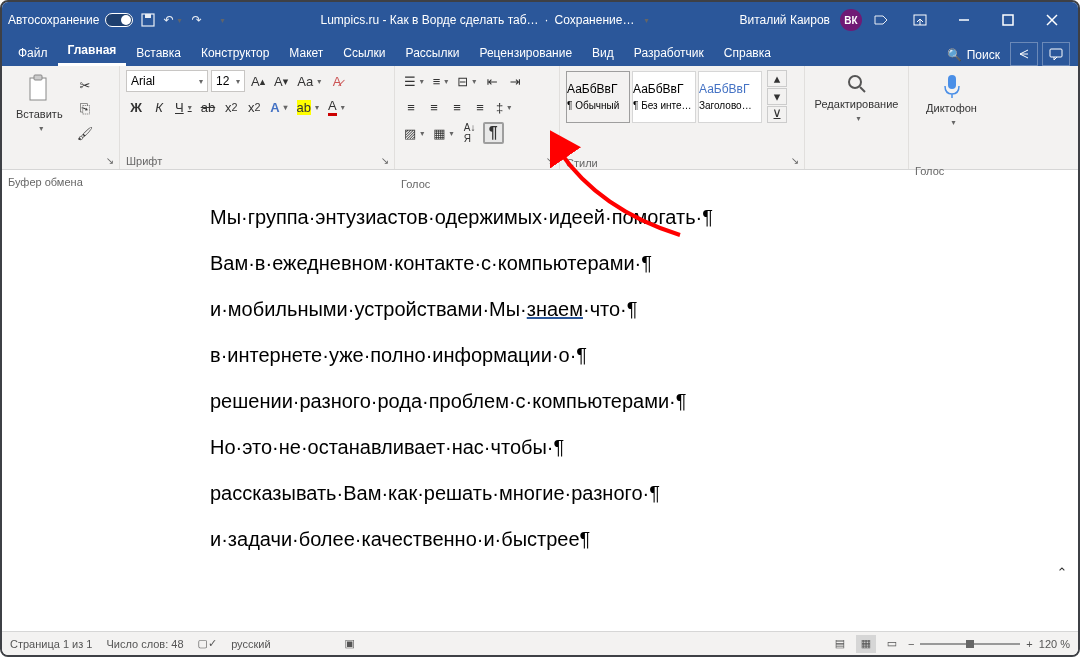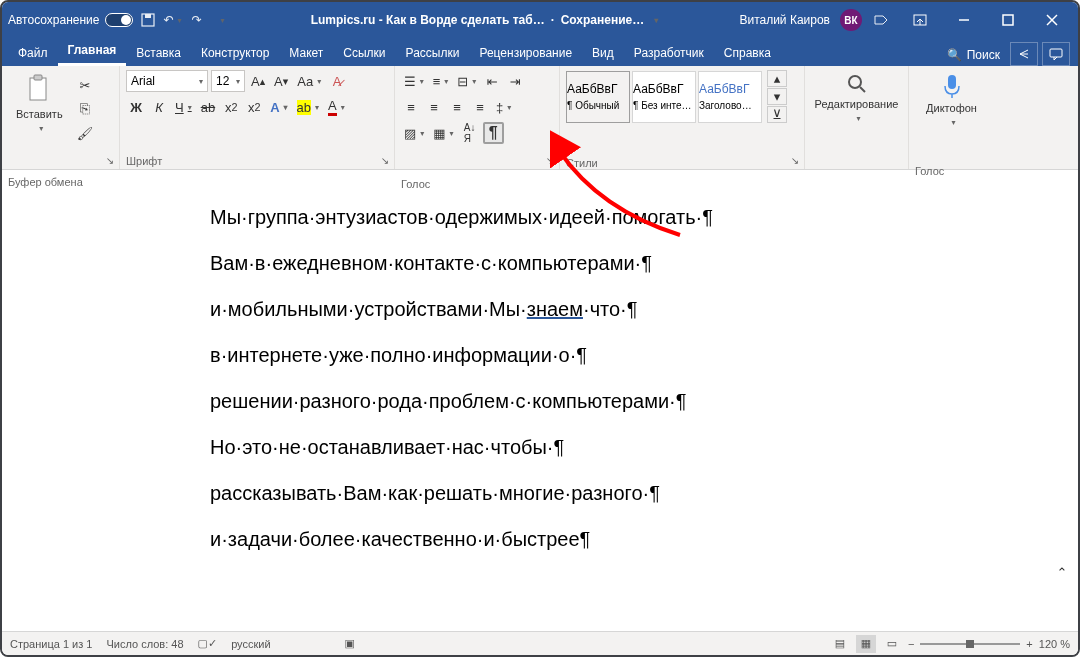--- a/index.html
+++ b/index.html
@@ -4,21 +4,21 @@
 <style>
 * { margin: 0; padding: 0; box-sizing: border-box; font-family: 'Segoe UI', Tahoma, sans-serif; }
 body { background: #fff; width: 1080px; height: 657px; border: 2px solid #3e4045; border-radius: 8px; overflow: hidden; position: relative; }
 
 .titlebar { background: #2b579a; height: 36px; display: flex; align-items: center; color: #fff; font-size: 12px; padding: 0 6px; }
 .titlebar .left { display: flex; align-items: center; gap: 6px; }
 .titlebar .autosave { display: flex; gap: 6px; }
 .toggle { width: 28px; height: 14px; background: #1e3f6e; border: 1px solid #fff; border-radius: 8px; position: relative; }
 .toggle::after { content: ''; position: absolute; width: 10px; height: 10px; background: #fff; border-radius: 50%; top: 1px; right: 1px; }
 .qat-icon { width: 18px; height: 18px; display: flex; align-items: center; justify-content: center; opacity: 0.9; }
-.titlebar .center { flex: 1; text-align: right; display: flex; align-items: center; justify-content: center; gap: 6px; font-size: 12px; font-weight: bold; }
+.titlebar .center { flex: 1; text-align: right; display: flex; align-items: center; justify-content: center; gap: 6px; font-size: 12px; }
 .titlebar .right { display: flex; align-items: center; gap: 4px; }
 .avatar { width: 22px; height: 22px; border-radius: 50%; background: #701a75; display: flex; align-items: center; justify-content: center; font-size: 10px; font-weight: bold; }
 .win-btn { width: 40px; height: 36px; display: flex; align-items: center; justify-content: center; }
 
 .tabs { background: #2b579a; height: 28px; display: flex; align-items: flex-end; color: #fff; font-size: 12px; padding: 0 6px; }
 .tab { padding: 6px 10px; cursor: pointer; }
 .tab.active { border-bottom: 3px solid #fff; font-weight: 600; }
 .tabs .search { margin-left: auto; display: flex; align-items: center; gap: 4px; padding: 4px 8px; }
 .tabs .share-btn, .tabs .comments-btn { width: 28px; height: 24px; display: flex; align-items: center; justify-content: center; border: 1px solid rgba(255,255,255,0.3); margin: 0 2px; }
 

